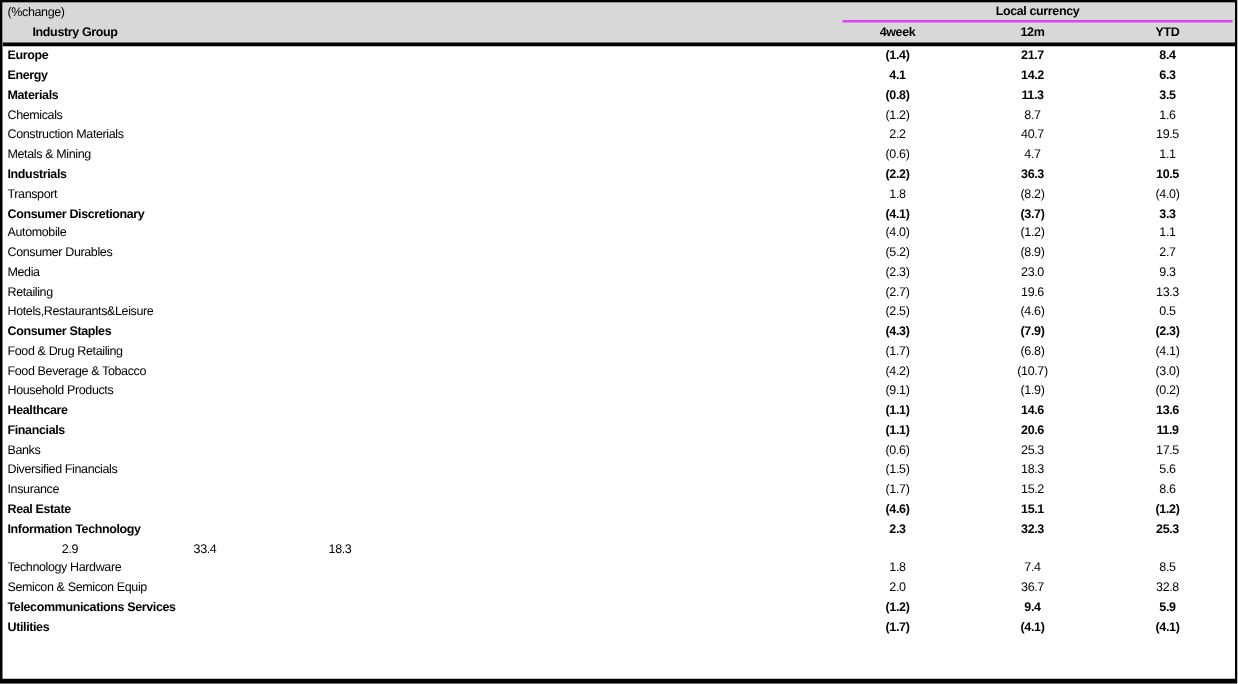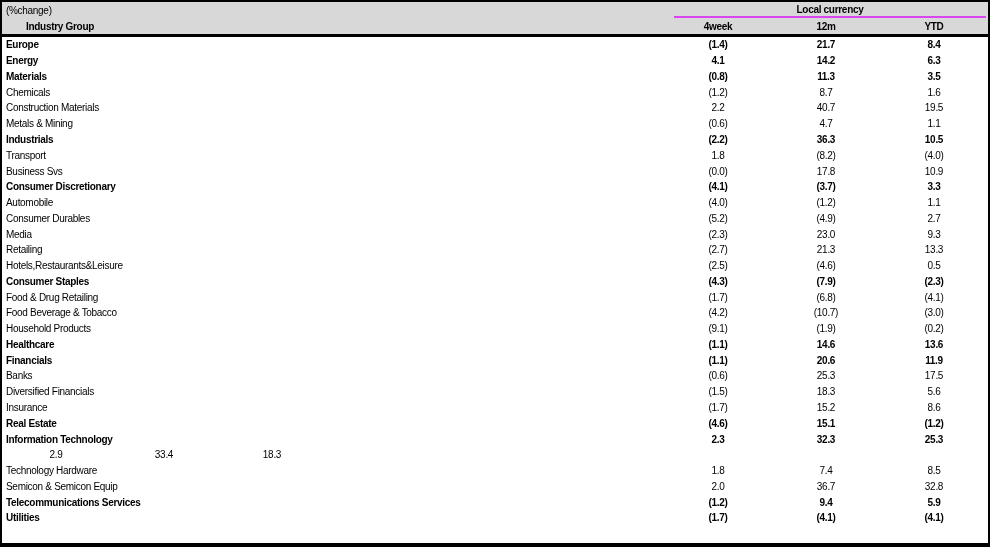--- a/index.html
+++ b/index.html
@@ -117,59 +117,53 @@
     </div>
 
 
     <div class="row sub">
       <div class="rlabel">Transport</div>
       <div class="num">1.8</div>
       <div class="num">(8.2)</div>
       <div class="num">(4.0)</div>
     </div>
 
-    <div class="row sub">
-      <div class="rlabel">Business Svs</div>
-      <div class="num">(0.0)</div>
-      <div class="num">17.8</div>
-      <div class="num">10.9</div>
-    </div>
 
     <div class="row group">
       <div class="rlabel">Consumer Discretionary</div>
       <div class="num">(4.1)</div>
       <div class="num">(3.7)</div>
       <div class="num">3.3</div>
     </div>
 
     <div class="row sub">
       <div class="rlabel">Automobile</div>
       <div class="num">(4.0)</div>
       <div class="num">(1.2)</div>
       <div class="num">1.1</div>
     </div>
 
     <div class="row sub">
       <div class="rlabel">Consumer Durables</div>
       <div class="num">(5.2)</div>
-      <div class="num">(4.9)</div>
+      <div class="num">(8.9)</div>
       <div class="num">2.7</div>
     </div>
 
     <div class="row sub">
       <div class="rlabel">Media</div>
       <div class="num">(2.3)</div>
       <div class="num">23.0</div>
       <div class="num">9.3</div>
     </div>
 
     <div class="row sub">
       <div class="rlabel">Retailing</div>
       <div class="num">(2.7)</div>
-      <div class="num">21.3</div>
+      <div class="num">19.6</div>
       <div class="num">13.3</div>
     </div>
 
     <div class="row sub">
       <div class="rlabel">Hotels,Restaurants&amp;Leisure</div>
       <div class="num">(2.5)</div>
       <div class="num">(4.6)</div>
       <div class="num">0.5</div>
     </div>
 

